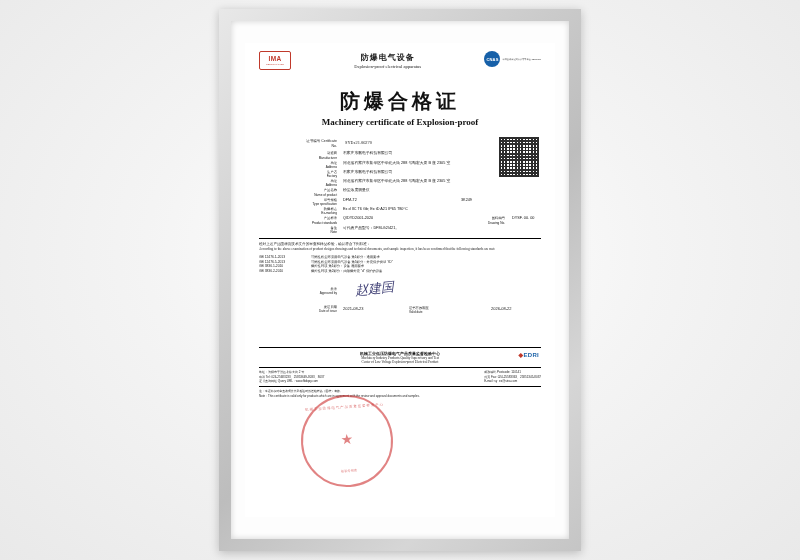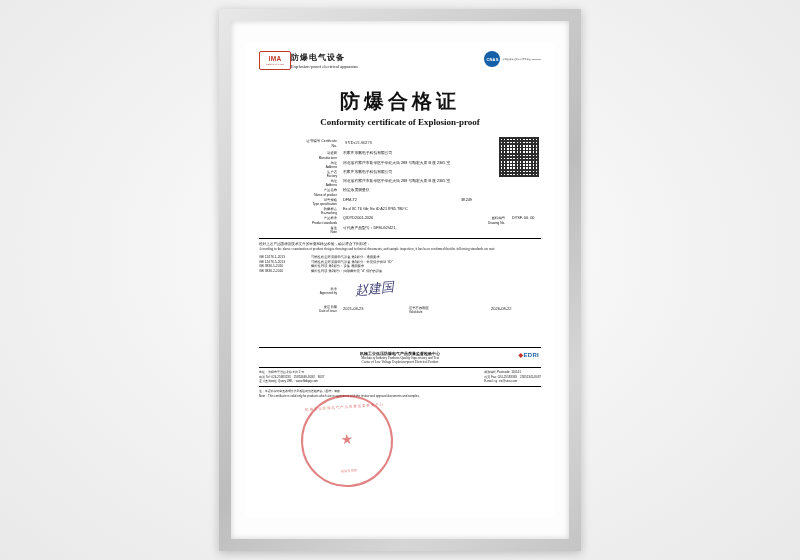--- a/index.html
+++ b/index.html
@@ -79,20 +79,21 @@
     color: #c0392b;
     letter-spacing: .4px;
   }
   .logo-ima .sm {
     font-size: 2.2px;
     color: #c0392b;
     letter-spacing: .1px;
     margin-top: 1px;
   }
   .head-center {
+    text-align: center;
     flex: 1;
     padding-top: 2px;
   }
   .head-cn {
     font-size: 8px;
     font-weight: bold;
     letter-spacing: 1px;
   }
   .head-en {
     font-size: 4.6px;
@@ -383,21 +384,21 @@
             <div class="head-en">Explosion-proof electrical apparatus</div>
           </div>
           <div class="logo-cnas">
             <div class="cnas-circle">CNAS</div>
             <div class="cnas-text">中国合格评定国家认可委员会
 TESTING</div>
           </div>
         </div>
 
         <div class="title-cn">防爆合格证</div>
-        <div class="title-en">Conformity certificate of Explosion-proof</div>
+        <div class="title-en">Machinery certificate of Explosion-proof</div>
 
         <div class="certno-row">
           <div class="certno-label">
             <span class="cn">证书编号</span>
             <span class="en">Certificate No.</span>
           </div>
           <div class="certno-value">SYEx21.06270</div>
           <div class="qr"></div>
         </div>
 

